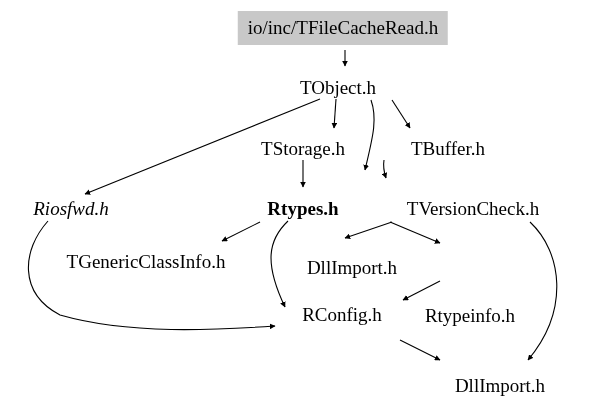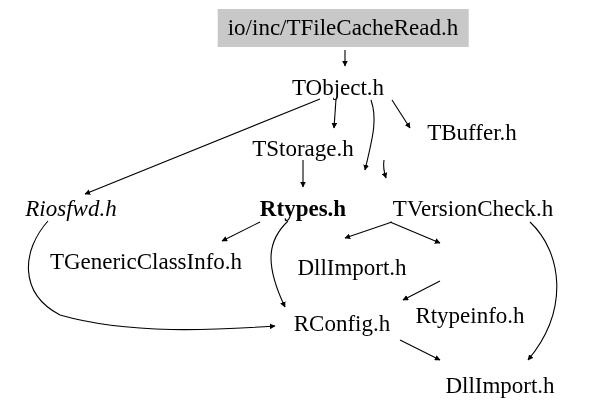--- a/index.html
+++ b/index.html
@@ -7,21 +7,21 @@
     position:relative;
     width:601px;height:411px;
     background:#ffffff;
     overflow:hidden;
     font-family:"Liberation Serif","DejaVu Serif",serif;
   }
   #edges{position:absolute;left:0;top:0;width:601px;height:411px;}
   .node{
     position:absolute;
     color:#000000;
-    font-size:23px;
+    font-size:19px;
     line-height:1;
     white-space:nowrap;
     transform:translate(-50%,-50%);
     text-align:center;
   }
   .node.boxed{
     background:#c8c8c8;
     padding:7px 10px 8px 10px;
   }
 </style>
@@ -52,24 +52,24 @@
         <path d="M440,281 L403,300" marker-end="url(#arrow)"></path>
         <path d="M530,222 C562,252 570,310 528,360" marker-end="url(#arrow)"></path>
         <path d="M400,340 L440,360" marker-end="url(#arrow)"></path>
       </g>
   </svg>
 
   <div id="node-layer">
       <div class="node boxed" style="left: 343px; top: 28px;">io/inc/TFileCacheRead.h</div>
       <div class="node" style="left: 338px; top: 87px;">TObject.h</div>
       <div class="node" style="left: 303px; top: 148px;">TStorage.h</div>
-      <div class="node" style="left: 448px; top: 132px; margin-left: 24px;">TBuffer.h</div>
+      <div class="node" style="left: 448px; top: 148px;">TBuffer.h</div>
       <div class="node" style="left: 71px; top: 208px; font-style: italic;">Riosfwd.h</div>
       <div class="node" style="left: 303px; top: 208px; font-weight: bold;">Rtypes.h</div>
       <div class="node" style="left: 473px; top: 208px;">TVersionCheck.h</div>
       <div class="node" style="left: 146px; top: 261px;">TGenericClassInfo.h</div>
       <div class="node" style="left: 336px; top: 267px; margin-left: 16px;">DllImport.h</div>
       <div class="node" style="left: 470px; top: 267px; margin-top: 48px;">Rtypeinfo.h</div>
-      <div class="node" style="left: 342px; top: 323px; text-align: right;">RConfig.h</div>
+      <div class="node" style="left: 342px; top: 314px; text-align: right;">RConfig.h</div>
       <div class="node" style="left: 500px; top: 385px;">DllImport.h</div>
     </div>
 
 </div>
 
 </body></html>

